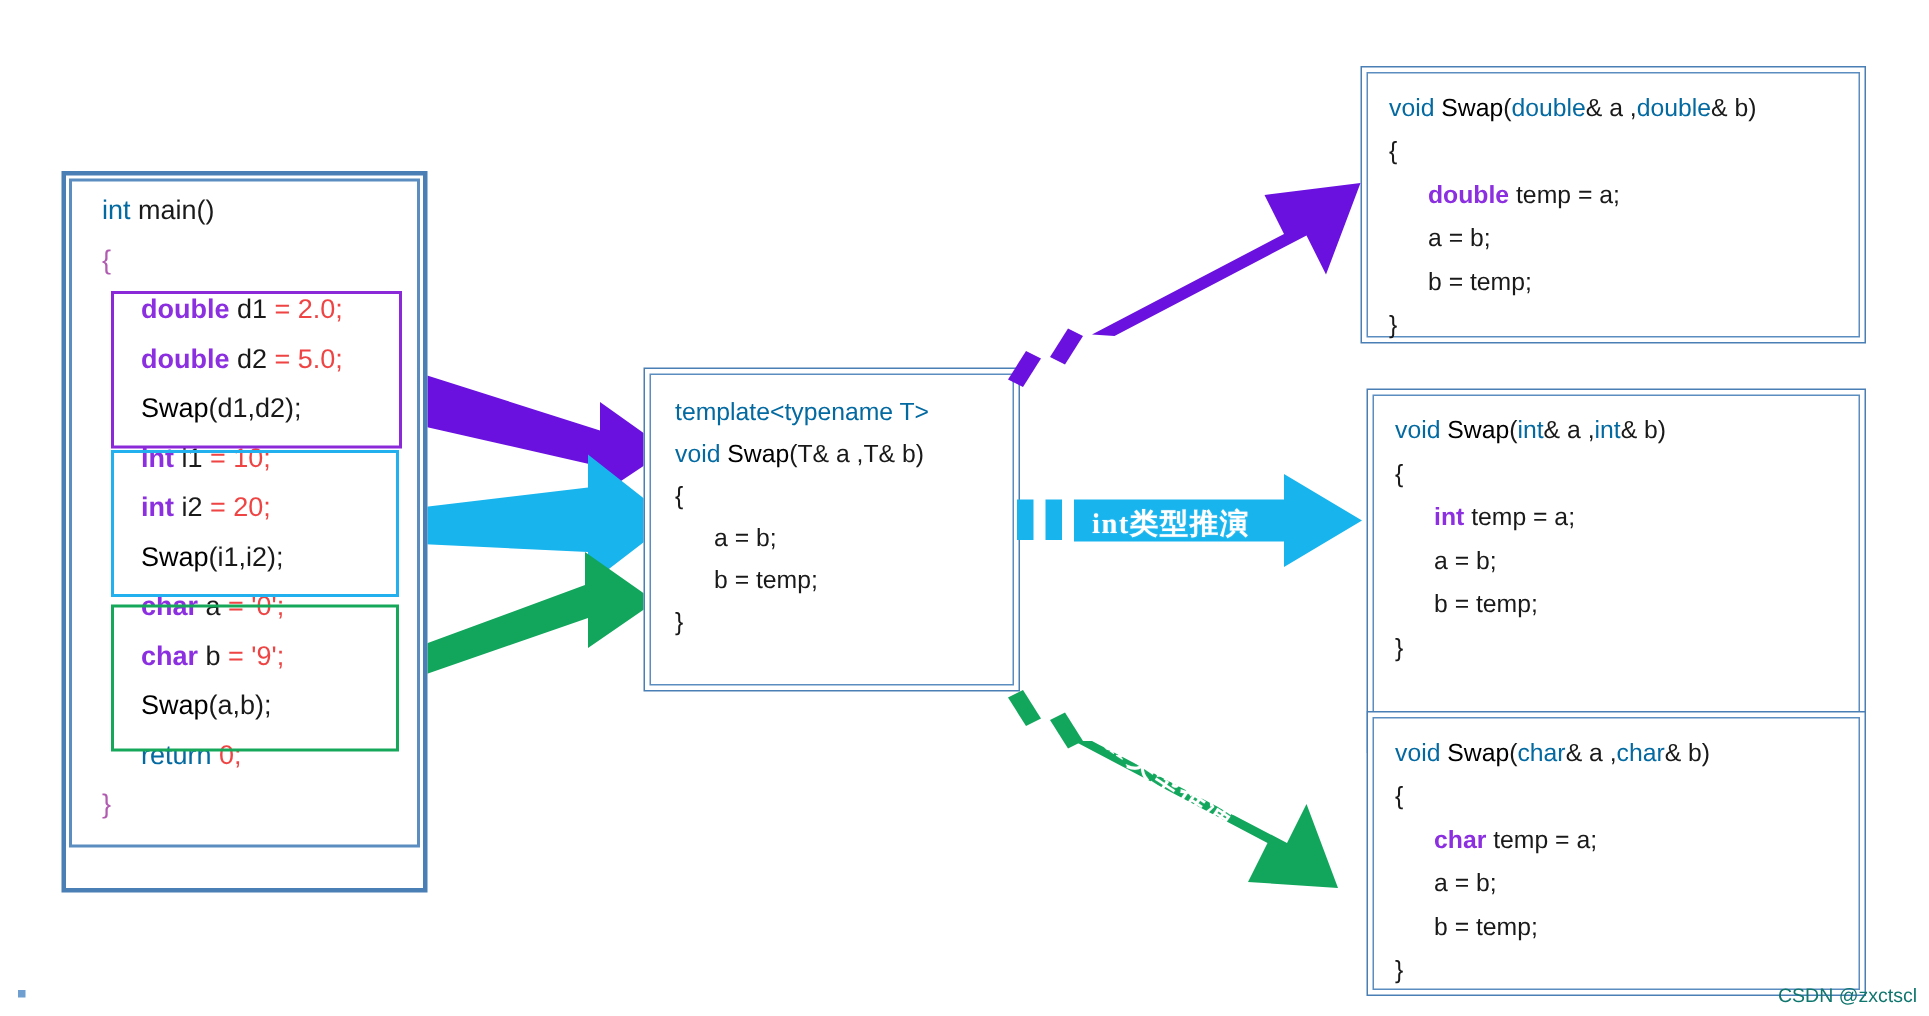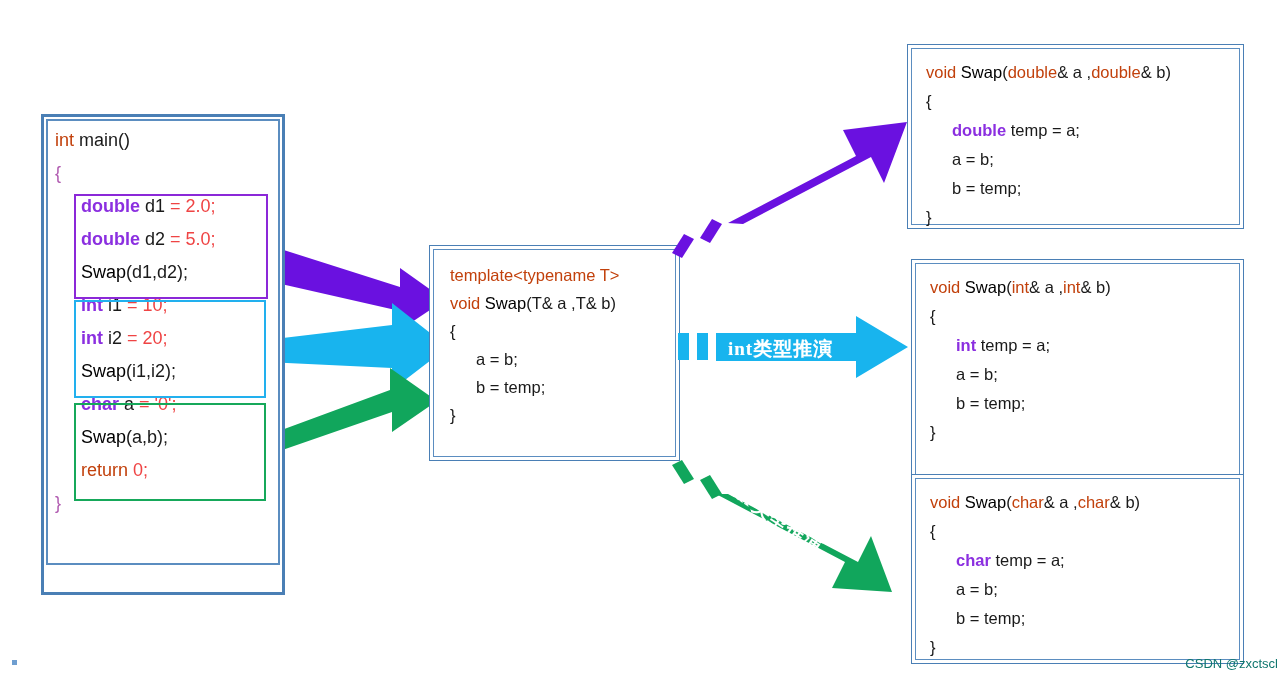--- a/index.html
+++ b/index.html
@@ -43,21 +43,21 @@
     white-space: pre;
     font-family: "Liberation Sans", sans-serif;
     font-size: 17px;
     line-height: 29px;
     color: #1a1a1a;
     letter-spacing: 0px;
   }
   .ind1 { padding-left: 26px; }
 
   
-  .kw   { color: #c2410c; }          
+  .kw   { color: #0369a1; }          
   .kw2  { color: #8b2fe0; font-weight: bold; }
   .fn   { color: #000000; }          
   .num  { color: #ef4444; }          
   .pl   { color: #1a1a1a; }          
   .br   { color: #b05ab0; }          
   .brb  { color: #1a1a1a; }
 
   
   #main-frame {
     position: absolute;
@@ -72,21 +72,21 @@
     position: absolute;
     left: 46px; top: 119px;
     width: 234px; height: 446px;
     border: 2px solid #5b8dc0;
     background: #ffffff;
     box-sizing: border-box;
     z-index: 5;
   }
   #main-code {
     position: absolute;
-    left: 55px; top: 124px;
+    left: 68px; top: 124px;
     width: 226px; height: 438px;
     z-index: 6;
   }
   #main-code .line { font-size: 18px; line-height: 33px; }
 
   
   .hlblock {
     position: absolute;
     box-sizing: border-box;
     background: transparent;
@@ -206,20 +206,21 @@
 
     <div class="line ind1"><span class="kw2">double</span><span class="pl"> d1 </span><span class="num">= 2.0;</span></div>
     <div class="line ind1"><span class="kw2">double</span><span class="pl"> d2 </span><span class="num">= 5.0;</span></div>
     <div class="line ind1"><span class="fn">Swap</span><span class="pl">(d1,d2);</span></div>
 
     <div class="line ind1"><span class="kw2">int</span><span class="pl"> i1 </span><span class="num">= 10;</span></div>
     <div class="line ind1"><span class="kw2">int</span><span class="pl"> i2 </span><span class="num">= 20;</span></div>
     <div class="line ind1"><span class="fn">Swap</span><span class="pl">(i1,i2);</span></div>
 
     <div class="line ind1"><span class="kw2">char</span><span class="pl"> a </span><span class="num">= '0';</span></div>
+    <div class="line ind1"><span class="kw2">char</span><span class="pl"> b </span><span class="num">= '9';</span></div>
     <div class="line ind1"><span class="fn">Swap</span><span class="pl">(a,b);</span></div>
 
     <div class="line ind1"><span class="kw">return</span><span class="num"> 0;</span></div>
     <div class="line br">}</div>
   </div>
 
   <div class="hlblock" id="blk-double"></div>
   <div class="hlblock" id="blk-int"></div>
   <div class="hlblock" id="blk-char"></div>
 

